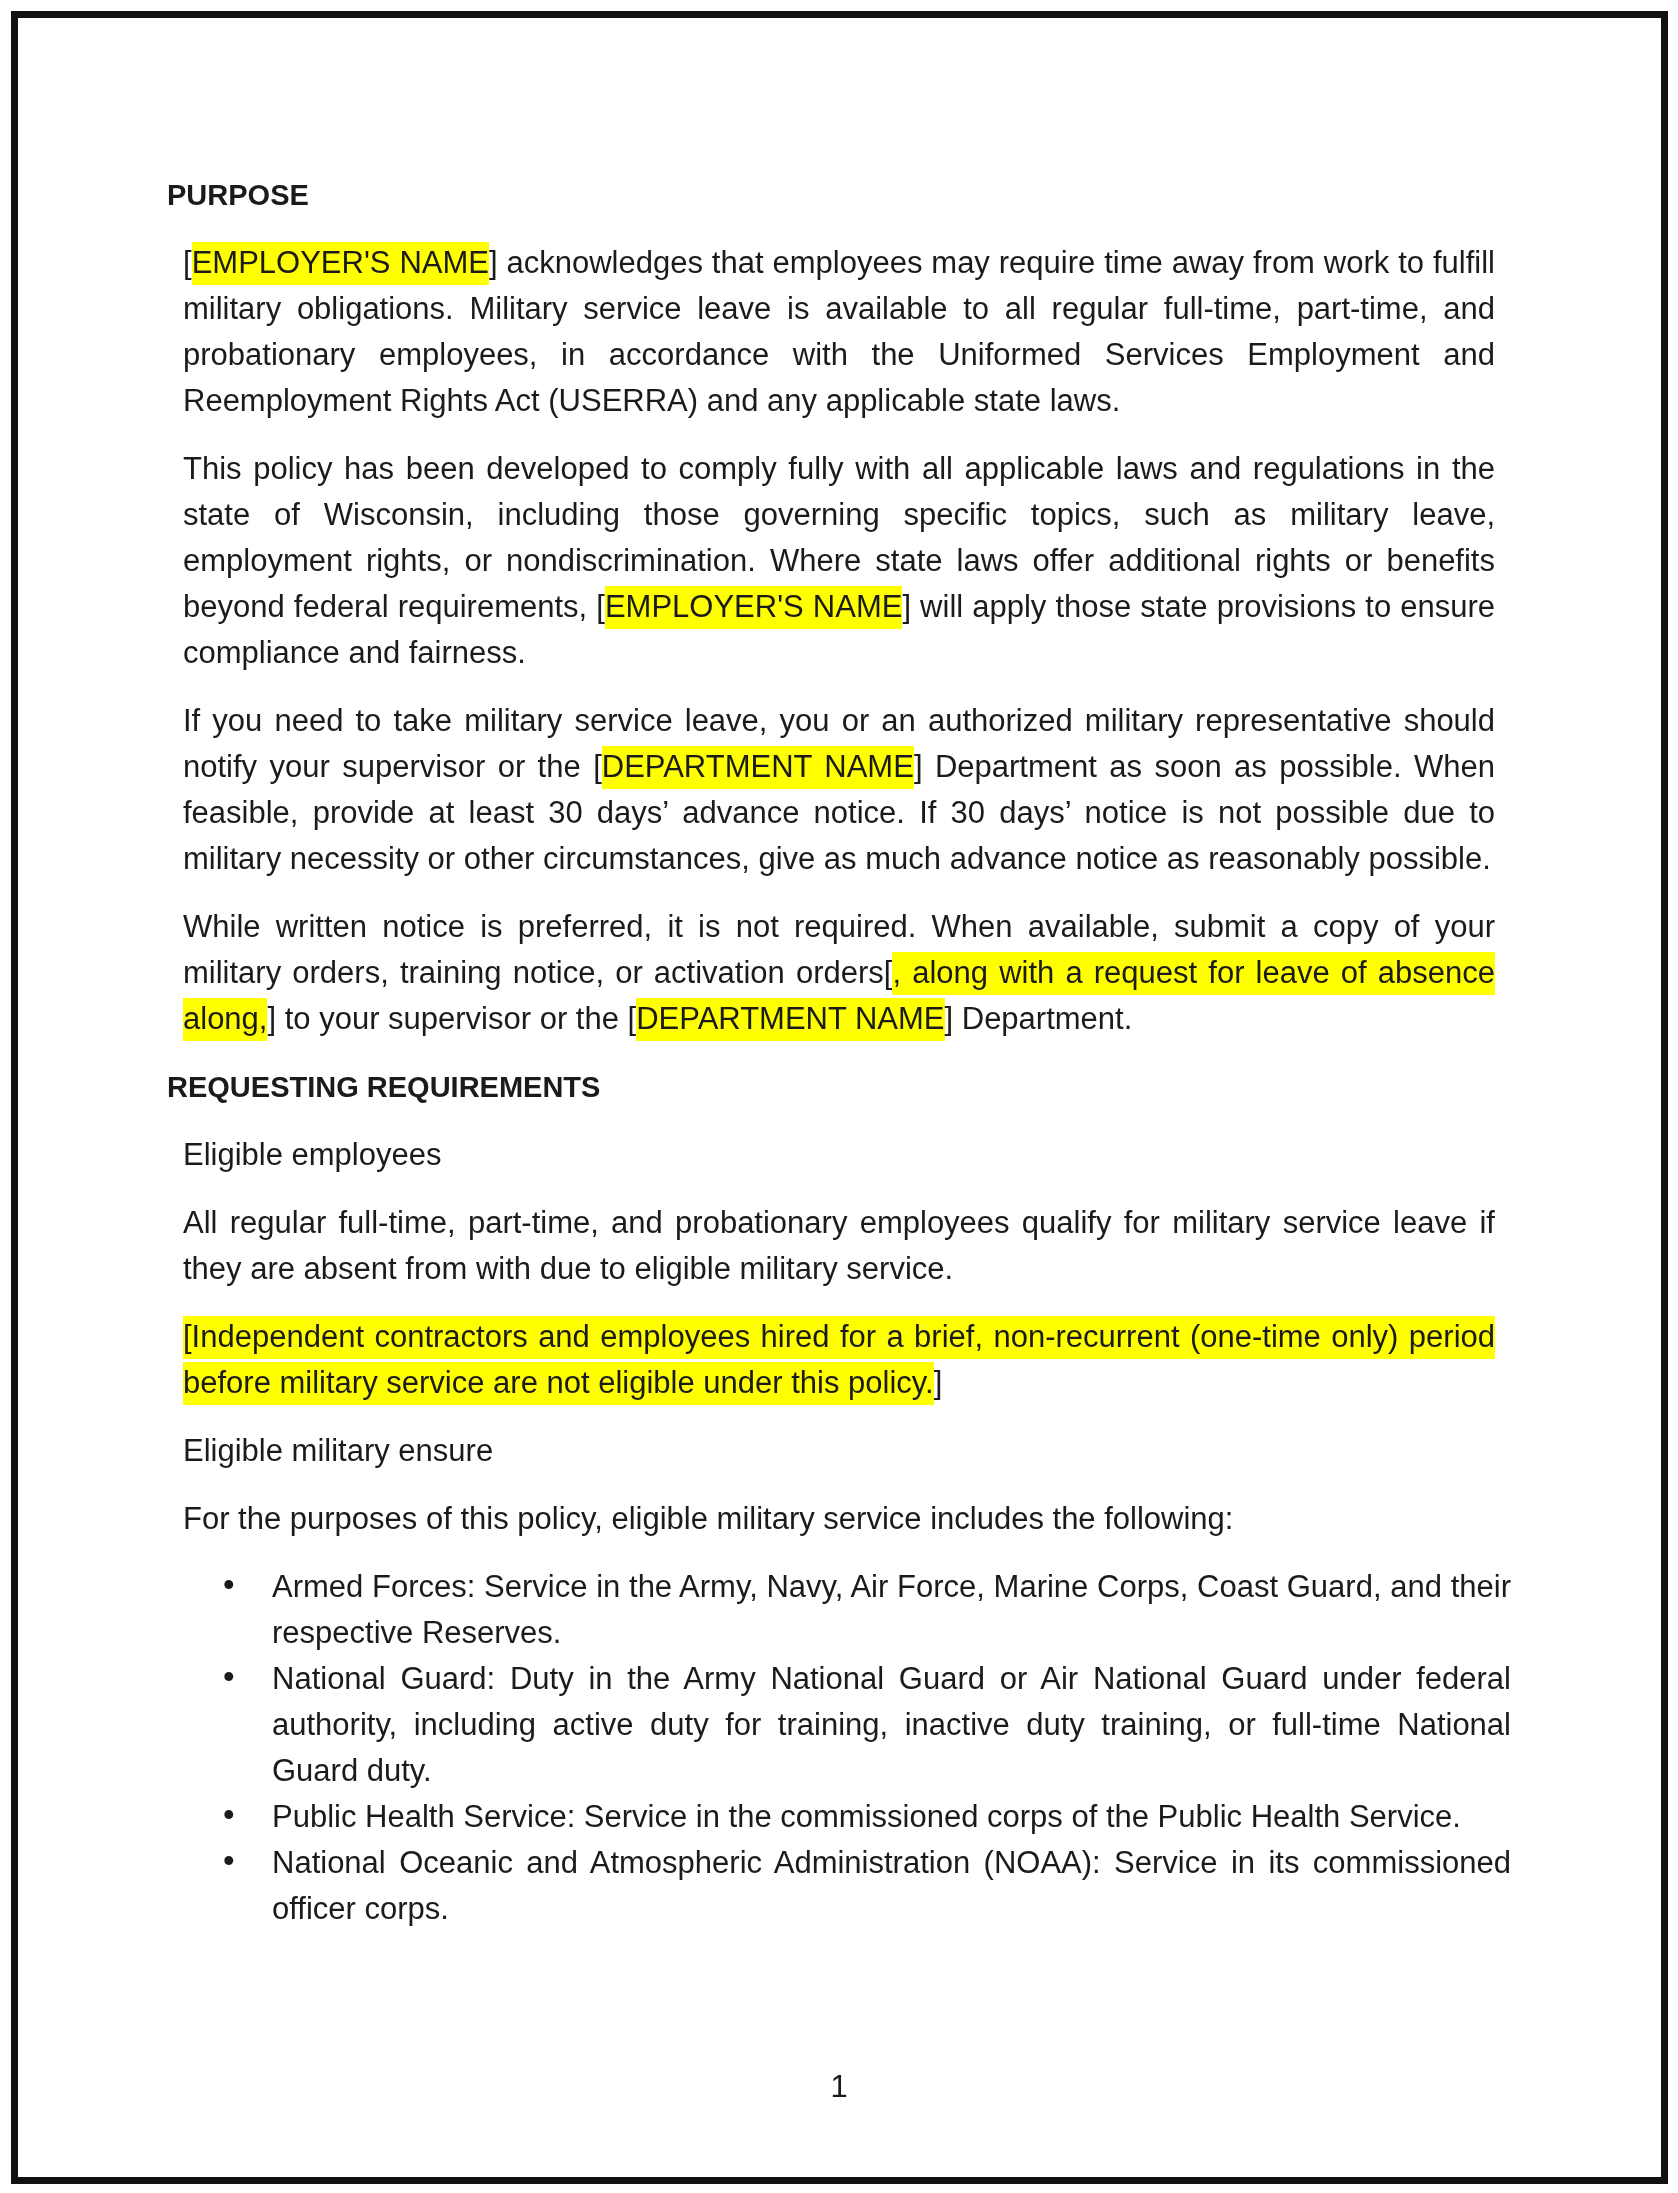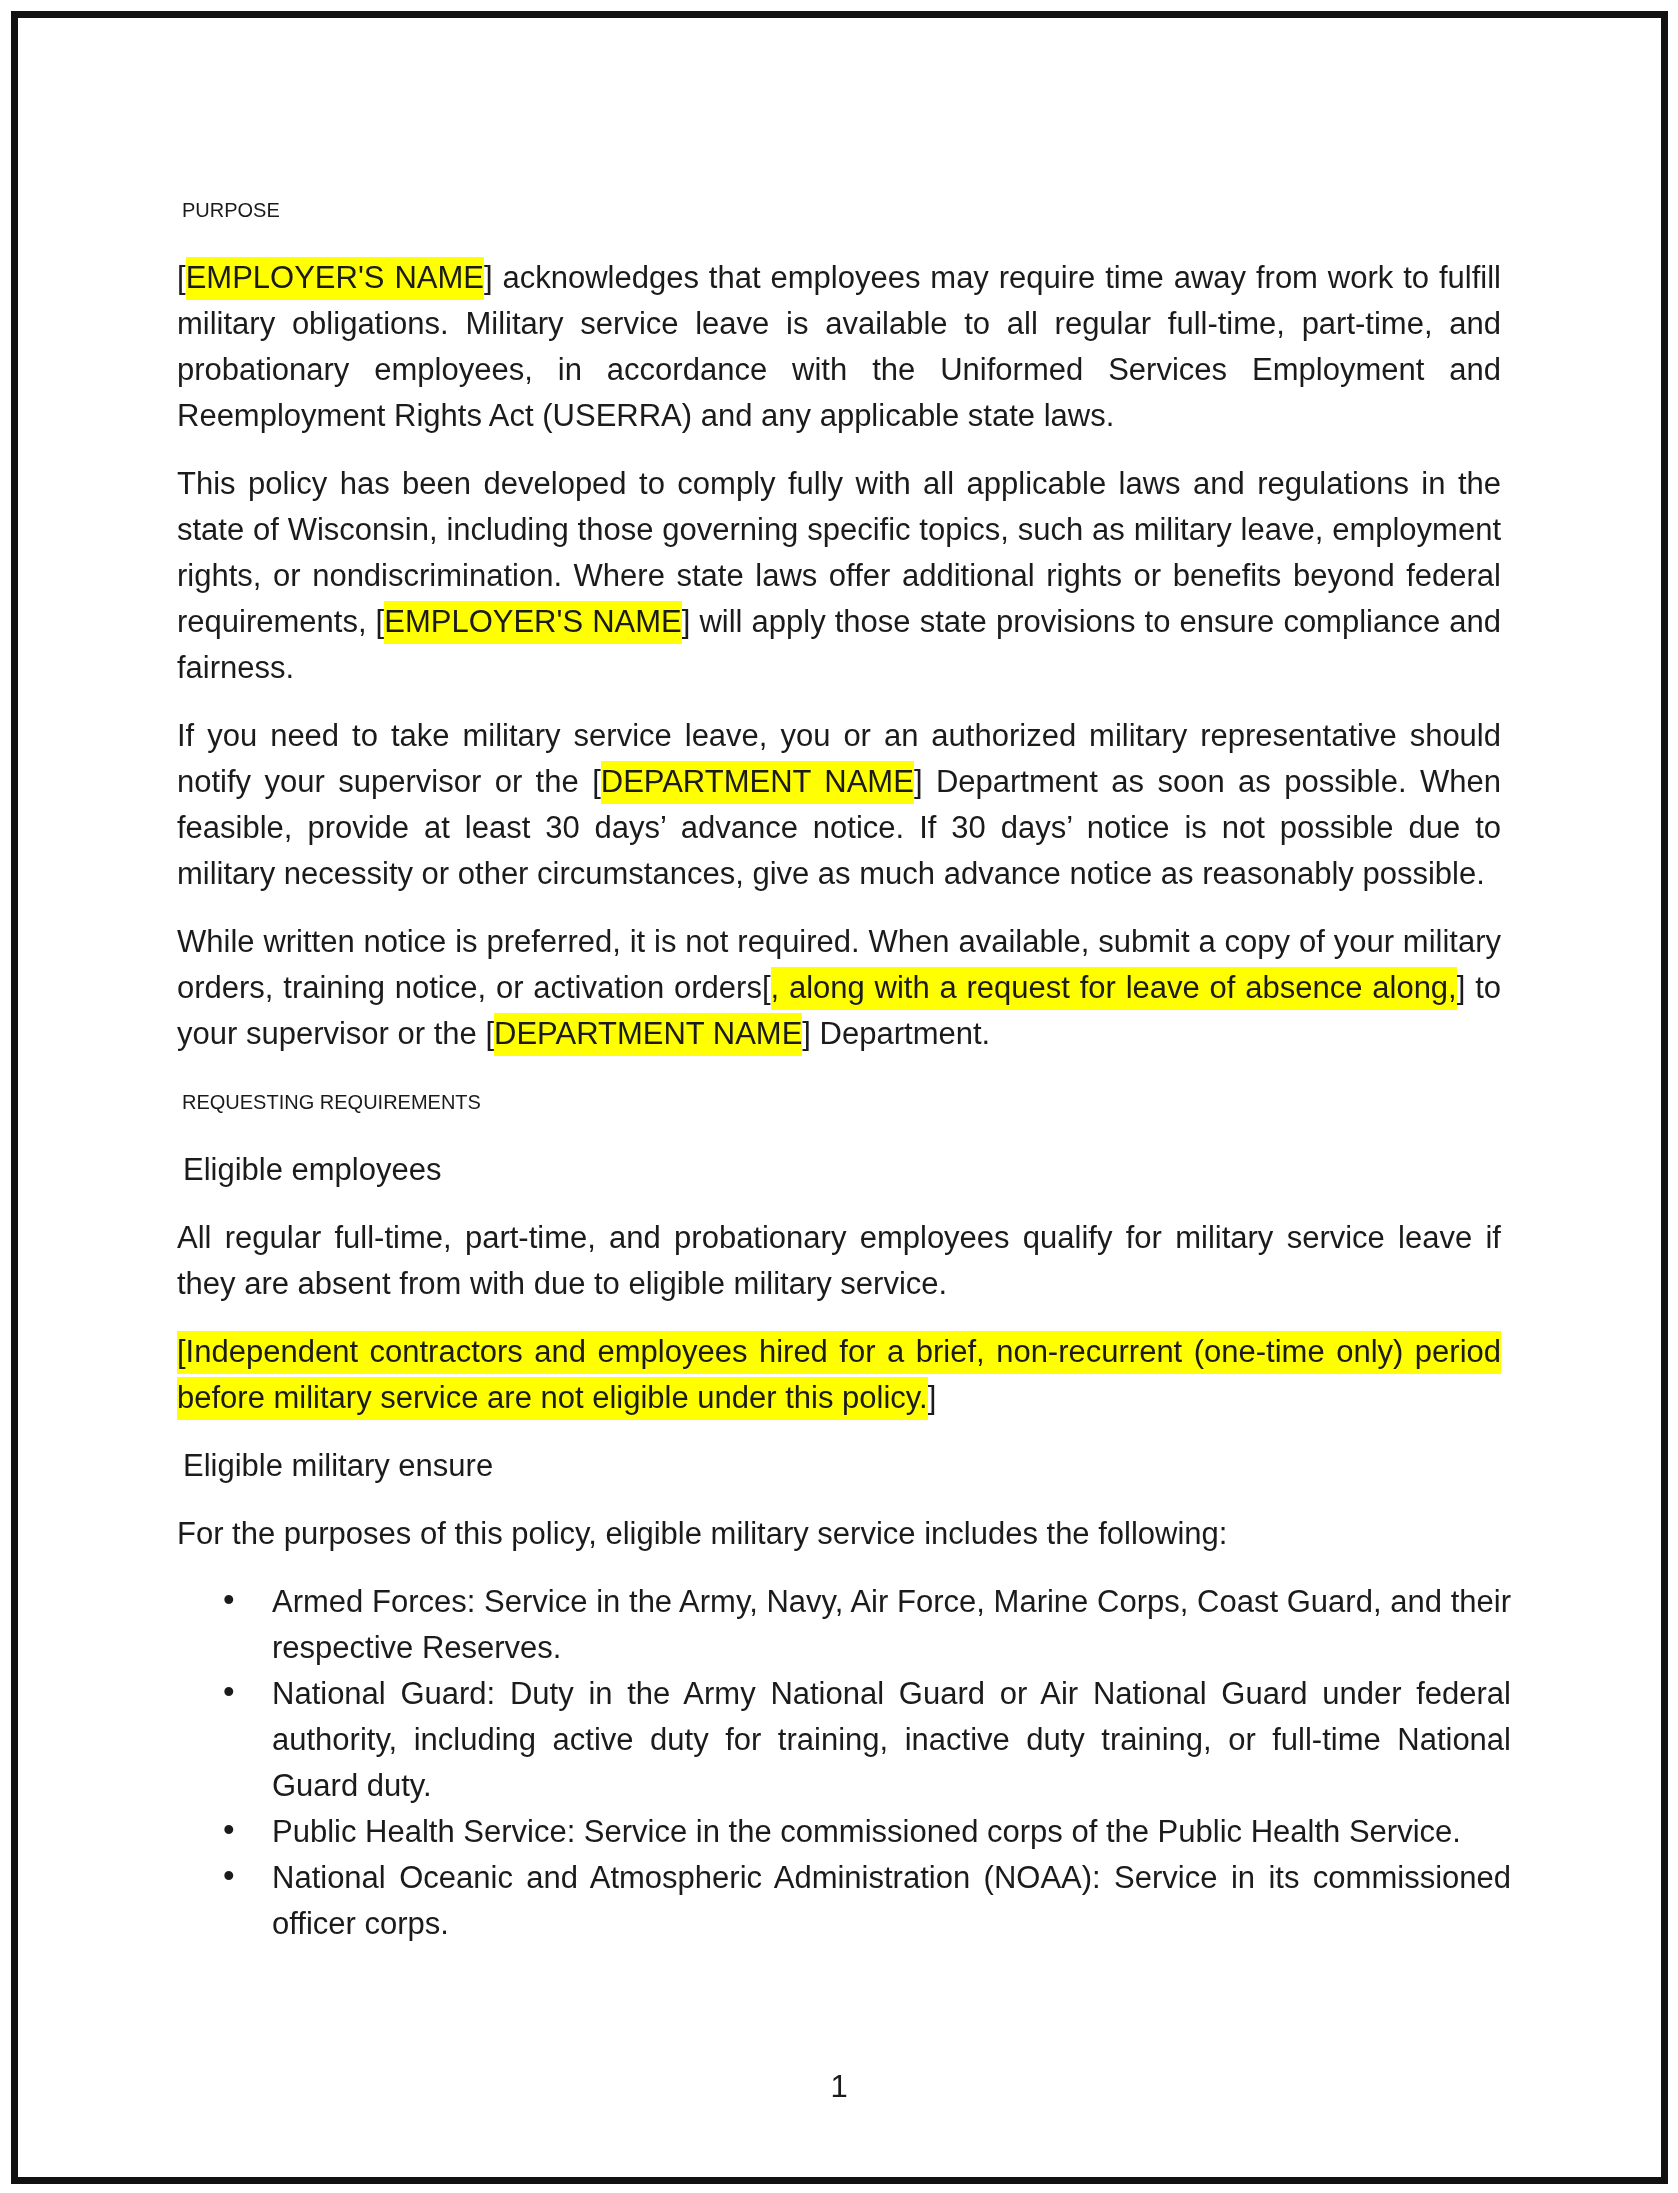--- a/index.html
+++ b/index.html
@@ -24,34 +24,34 @@
     line-height: 46px;
   }
   .block + .block { margin-top: 22px; }
   h1.doc-title {
     font-size: 31px; line-height: 46px;
     font-weight: bold;
     text-align: center;
     margin: 0;
   }
   h2.heading {
-    font-size: 20px; line-height: 46px;
-    font-weight: normal;
-    margin: 15px;
+    font-size: 29px; line-height: 46px;
+    font-weight: bold;
+    margin: 0;
     text-align: left;
   }
   h3.subheading {
     font-size: 31px; line-height: 46px;
     font-weight: normal;
     margin: 16px;
     text-underline-offset: 6.1px;
     text-decoration-thickness: 2.6px;
   }
   p.para {
-    margin: 10px;
+    margin: 16px;
     text-align: justify;
   }
   ul.bullets {
     margin: 0;
     padding: 0 0 0 105px;
     list-style: none;
   }
   ul.bullets li {
     position: relative;
     text-align: justify;

